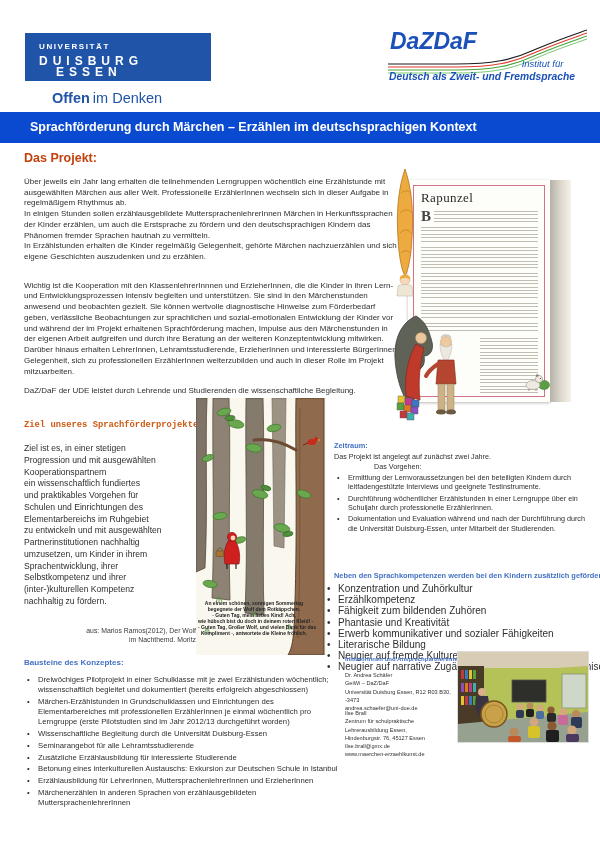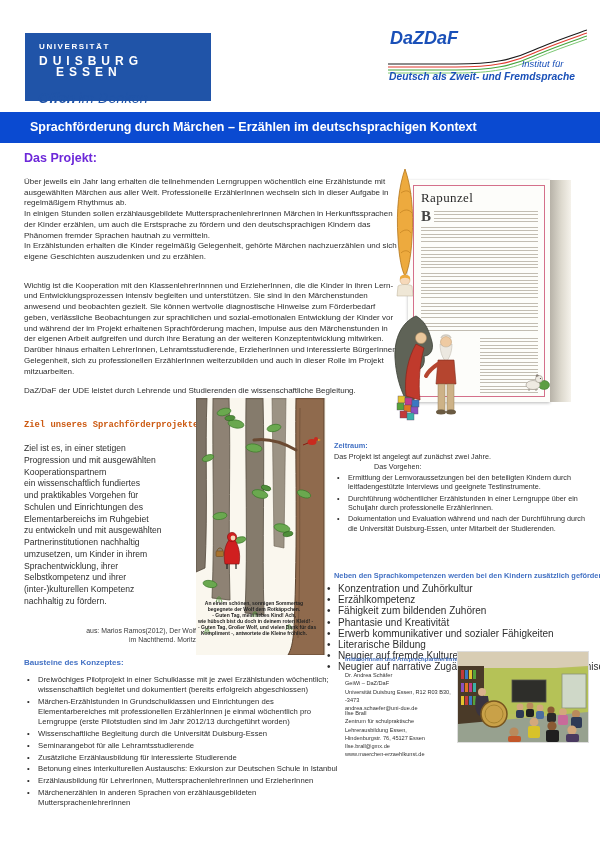--- a/index.html
+++ b/index.html
@@ -1,39 +1,39 @@
 <!DOCTYPE html>
 <html><head>
 <meta charset="utf-8">
 <style>
   html,body{margin:0;padding:0;background:#ffffff;}
   #page{position:relative;width:600px;height:849px;background:#fff;overflow:hidden;
         font-family:"Liberation Sans",sans-serif;color:#2e2e2e;}
   .abs{position:absolute;}
 
   
-  .ude-logo{left:25px;top:33px;width:186px;height:68px;background:#2054a8;color:#fff;
+  .ude-logo{left:25px;top:33px;width:186px;height:48px;background:#2054a8;color:#fff;
             box-sizing:border-box;padding:9px 0 0 14px;}
   .ude-l1{font-size:8px;font-weight:bold;letter-spacing:1.6px;}
   .ude-l2{font-size:12px;font-weight:bold;letter-spacing:5px;margin-top:3px;}
   .ude-l3{font-size:12px;font-weight:bold;letter-spacing:5px;margin-left:17px;margin-top:-3px;}
-  .tagline{left:38px;top:90px;font-size:14.5px;font-style:italic;color:#2054a8;}
+  .tagline{left:52px;top:90px;font-size:14.5px;color:#2054a8;}
   .tagline .b{font-weight:bold;}
   .tagline .r{margin-left:3px;}
 
   .dz-lines{left:388px;top:28px;width:199px;height:50px;}
-  .dz-title{left:390px;top:28px;font-size:18px;font-weight:bold;font-style:italic;color:#1a50b8;}
+  .dz-title{left:390px;top:28px;font-size:23px;font-weight:bold;font-style:italic;color:#1a50b8;}
   .dz-sub1{left:500px;top:58px;width:85px;text-align:center;font-style:italic;font-size:9.5px;color:#1a50b8;}
   .dz-sub2{left:389px;top:71px;width:198px;font-weight:bold;font-style:italic;font-size:10.3px;color:#1a50b8;}
 
   .banner{left:0;top:112px;width:600px;height:31px;background:#0a4ad1;color:#fff;
           font-weight:bold;font-size:12.5px;line-height:31px;box-sizing:border-box;padding-left:30px;}
 
   
-  .h-project{left:24px;top:151px;font-size:12.5px;font-weight:bold;color:#6d28d9;}
+  .h-project{left:24px;top:151px;font-size:12.5px;font-weight:bold;color:#c2410c;}
   .project-text{left:24px;top:177px;width:376px;font-size:8px;line-height:1.34;}
   .project-text p{margin:0;}
   .gap18{height:18px;} .gap9{height:9px;}
 
   
   .rap-wrap{left:390px;top:160px;width:200px;height:266px;}
   .book-page{position:absolute;left:18px;top:20px;width:142px;height:222px;background:#fdfdfa;
              box-shadow:0 1px 3px rgba(0,0,0,.28);}
   .page-border{position:absolute;left:5px;top:5px;right:5px;bottom:5px;border:1px solid #d4708a;}
   .rap-title{position:absolute;left:13px;top:10px;font-family:"Liberation Serif",serif;

